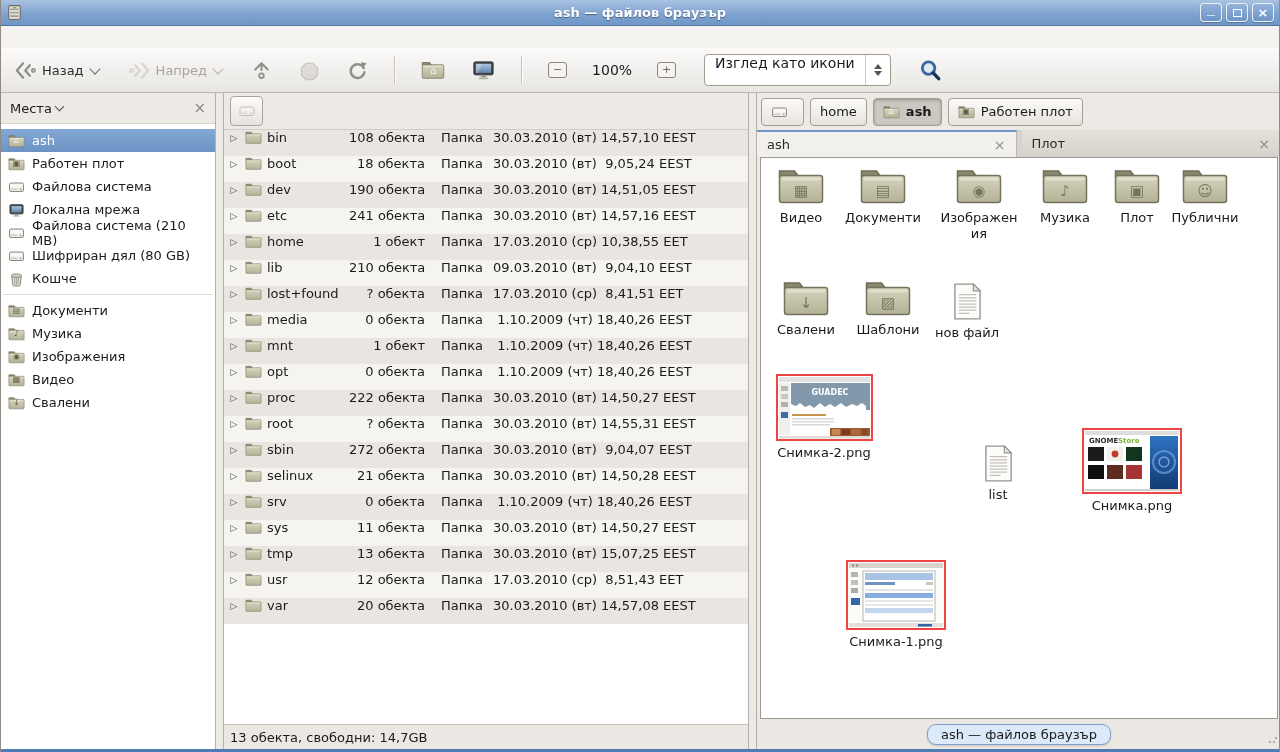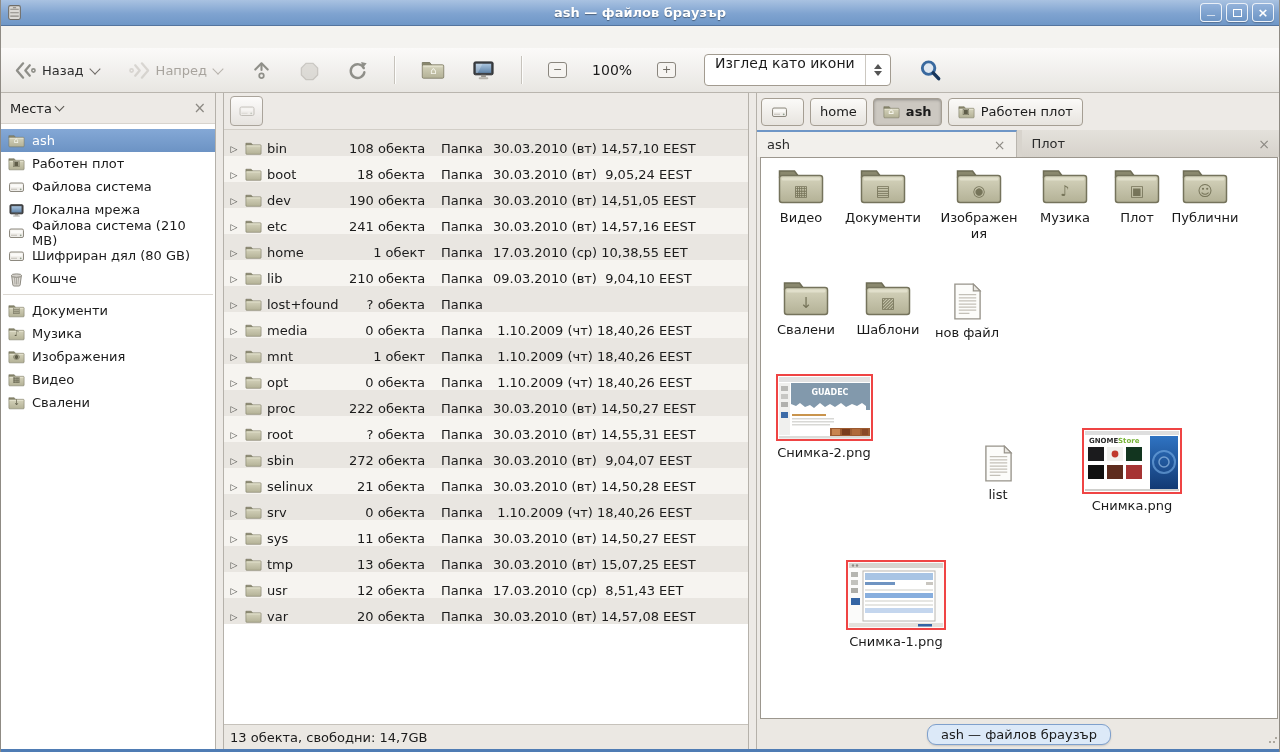--- a/index.html
+++ b/index.html
@@ -72,21 +72,21 @@
     border-left:1px solid #b5b1aa;border-right:1px solid #b5b1aa;box-sizing:border-box}
   .mid-toolbar{height:37px;background:#edeae6;border-bottom:1px solid #d2cec7;display:flex;align-items:center;padding:0 6px;box-sizing:border-box}
   .mini-btn{width:31px;height:28px;border:1px solid #aaa49b;border-radius:4px;
     background:linear-gradient(#fcfbfa,#e6e3df);display:flex;align-items:center;justify-content:center}
   .mini-btn svg{opacity:.45}
   .tree-header{display:flex;height:23px;background:linear-gradient(#f7f5f2,#ddd9d2);border-bottom:1px solid #c3bfb7}
   .th{border-right:1px solid #c9c5bd;padding:0 7px;display:flex;align-items:center;box-sizing:border-box}
   .th .sort{margin-left:auto;font-size:10px;color:#55524d}
   .th-name{width:125px}.th-size{width:85px}.th-type{width:52px}.th-date{flex:1;border-right:none}
   .tree-body{}
-  .trow{display:flex;height:26px;align-items:flex-end}
+  .trow{display:flex;height:26px;align-items:flex-start}
   .trow:nth-child(odd){background:#e9e6e1}
   .trow:nth-child(even){background:#f6f4f0}
   .c-name{width:125px;display:flex;align-items:center;gap:5px;padding-left:4px;box-sizing:border-box;overflow:hidden}
   .expander{width:12px;text-align:center;color:#4a4a46;font-size:9px;flex:none}
   .expander::before{content:"▷"}
   .c-name svg{width:17px;height:15px;flex:none}
   .c-size{width:85px;text-align:right;padding-right:9px;box-sizing:border-box;white-space:pre}
   .c-type{width:52px;padding-left:7px;box-sizing:border-box}
   .c-date{flex:1;padding-left:7px;white-space:pre}
   .statusbar{position:absolute;left:0;right:0;bottom:0;height:24px;background:#ebe8e3;border-top:1px solid #c6c2bb;
@@ -515,20 +515,21 @@
         <div class="trow">
     <div class="c-name">
       <span class="expander"></span>
       <svg>
               <use href="#sym-folder"></use>
             </svg>
       <span>lost+found</span>
     </div>
     <div class="c-size">? обекта</div>
     <div class="c-type">Папка</div>
+    <div class="c-date">17.03.2010 (ср)  8,41,51 EET</div>
   </div>
         <div class="trow">
     <div class="c-name">
       <span class="expander"></span>
       <svg>
               <use href="#sym-folder"></use>
             </svg>
       <span>media</span>
     </div>
     <div class="c-size">0 обекта</div>

